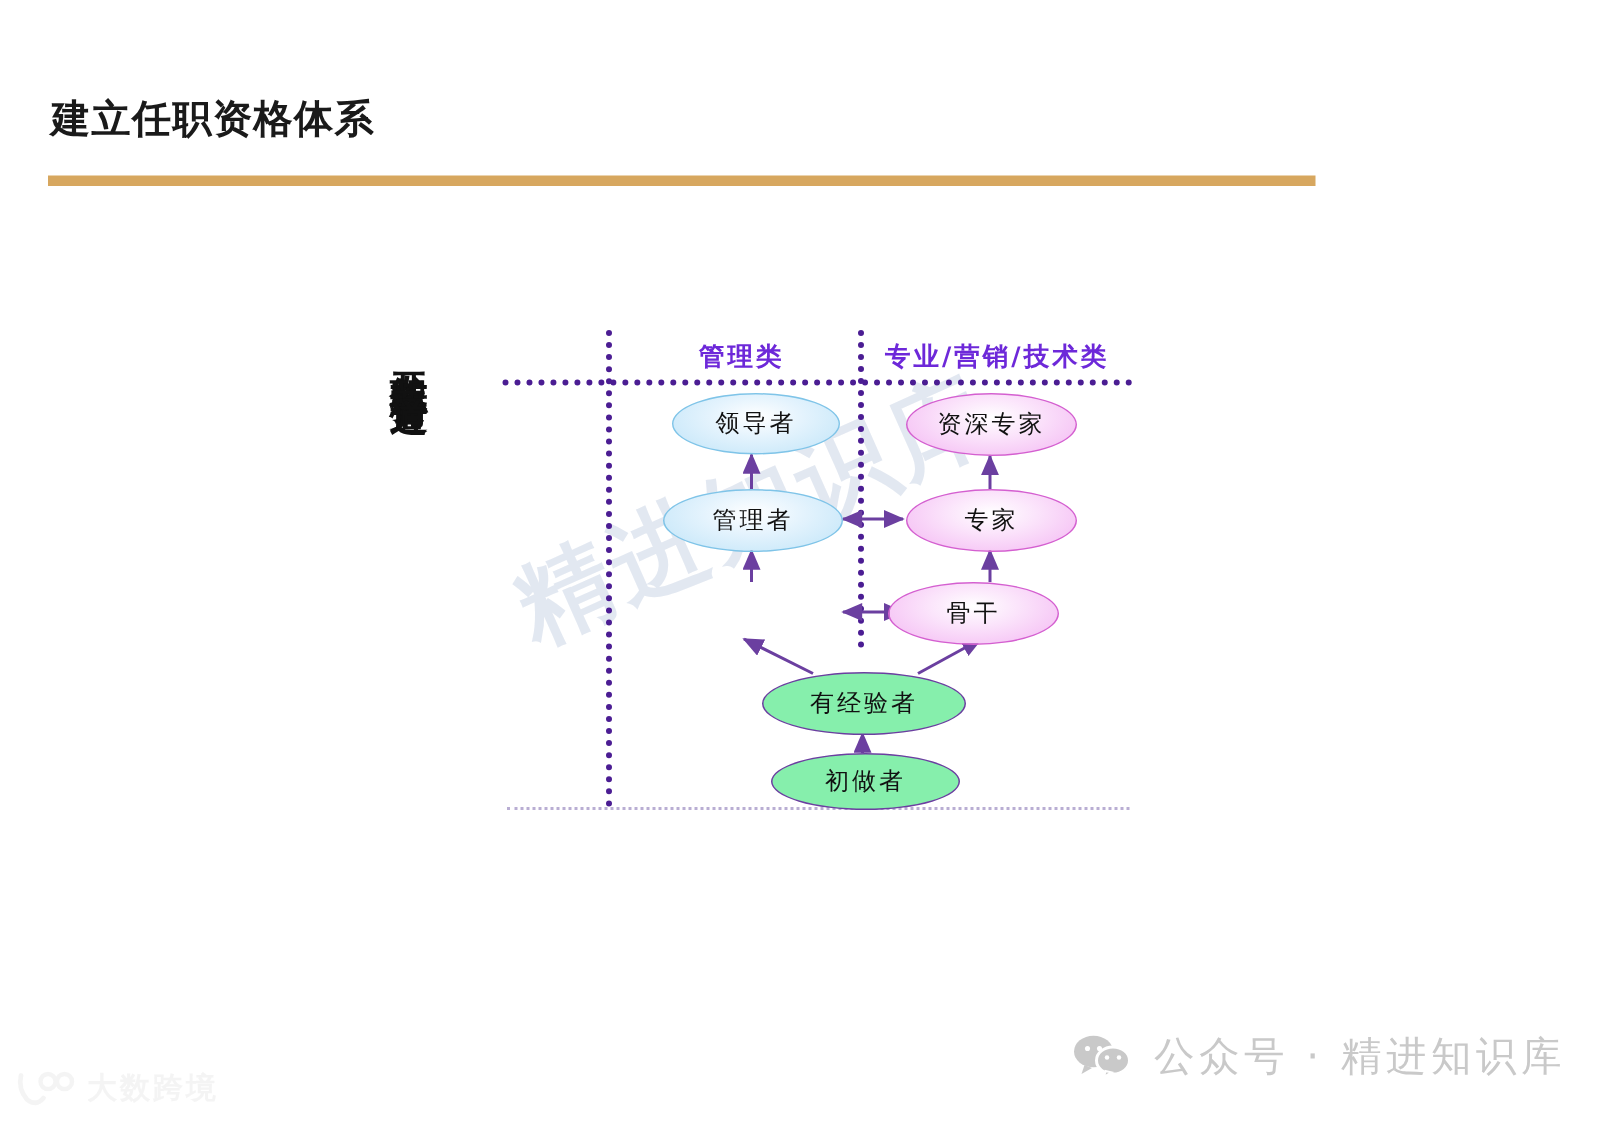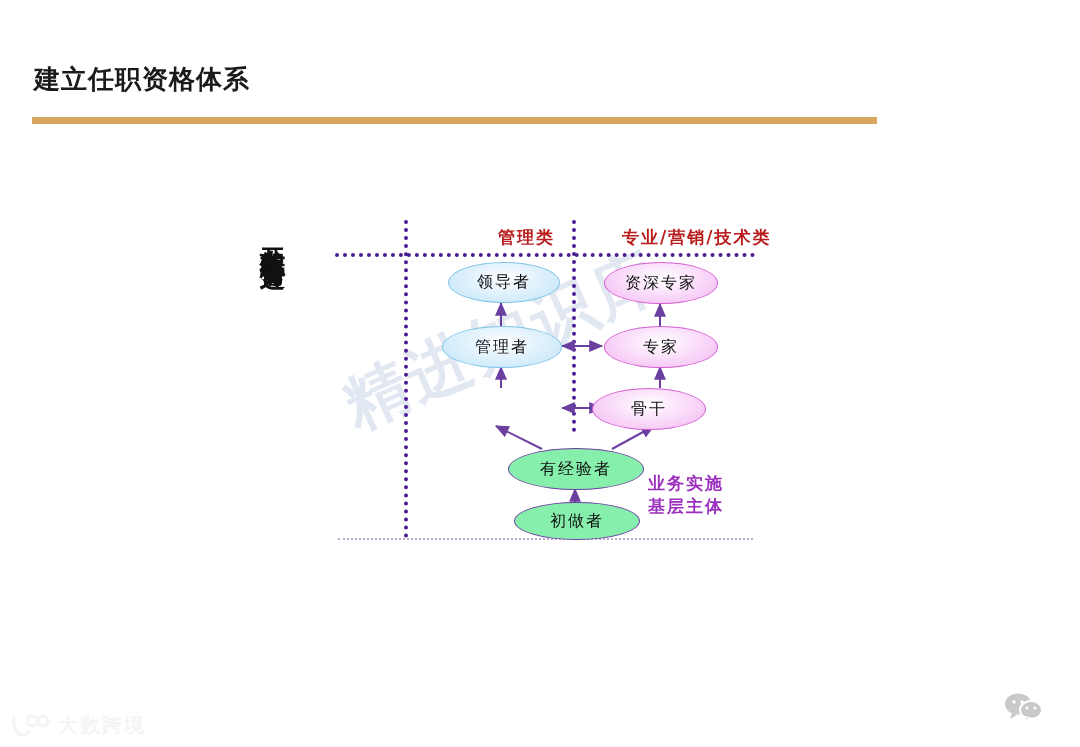--- a/index.html
+++ b/index.html
@@ -80,25 +80,24 @@
     letter-spacing: 2px;
     white-space: nowrap;
     font-family: "DejaVu Sans", "Liberation Sans", sans-serif;
   }
 
   
   .col-head {
     position: absolute;
     font-size: 17px;
     font-weight: 700;
-    color: #b91c1c;
-    letter-spacing: 2px;
-    white-space: nowrap;
-    font-family: "DejaVu Sans", "Liberation Sans", sans-serif;
-    margin-left: 32px;
+    color: #6d28d9;
+    letter-spacing: 2px;
+    white-space: nowrap;
+    font-family: "DejaVu Sans", "Liberation Sans", sans-serif;
   }
   .col-head.mgmt { left: 236px; top: 26px; }
   .col-head.prof { left: 360px; top: 26px; }
 
   
   .h-dotted {
     position: absolute;
     left: 105px;
     top: 53px;
     width: 420px;
@@ -263,37 +262,34 @@
   <div class="node blue n-leader">领导者</div>
   <div class="node blue n-manager">管理者</div>
 
   <div class="node pink n-senior">资深专家</div>
   <div class="node pink n-expert">专家</div>
   <div class="node pink n-backbone">骨干</div>
 
   <div class="node plain n-exper">有经验者</div>
   <div class="node plain n-novice">初做者</div>
 
-  <div class="annotation">
-    <div>业务实施</div>
-    <div>基层主体</div>
-  </div>
 </div>
 
 <div class="wechat-mark">
   <svg width="40" height="30" viewBox="0 0 40 30">
     <ellipse cx="14" cy="12" rx="13" ry="10.5" fill="#c9c9c9"></ellipse>
     <path d="M8 21 L6 27 L13 23 Z" fill="#c9c9c9"></path>
     <ellipse cx="27" cy="18" rx="11" ry="9" fill="#c9c9c9" stroke="#ffffff" stroke-width="2"></ellipse>
     <path d="M22 25 L21 29 L26 26 Z" fill="#c9c9c9" stroke="#ffffff" stroke-width="1.4"></path>
     <circle cx="10" cy="10" r="1.7" fill="#ffffff"></circle>
     <circle cx="18" cy="10" r="1.7" fill="#ffffff"></circle>
     <circle cx="23" cy="16" r="1.5" fill="#ffffff"></circle>
     <circle cx="31" cy="16" r="1.5" fill="#ffffff"></circle>
   </svg>
+  <span class="wx-text">公众号 · 精进知识库</span>
 </div>
 
 <div class="brand-mark">
   <svg width="40" height="26" viewBox="0 0 40 26">
     <path d="M4 4 Q2 13 8 20 Q14 25 19 19" fill="none" stroke="#f4f4f4" stroke-width="3.2" stroke-linecap="round"></path>
     <circle cx="22" cy="8" r="5" fill="none" stroke="#f4f4f4" stroke-width="3"></circle>
     <circle cx="33" cy="8" r="5" fill="none" stroke="#f4f4f4" stroke-width="3"></circle>
   </svg>
   <span class="brand-text">大数跨境</span>
 </div>

